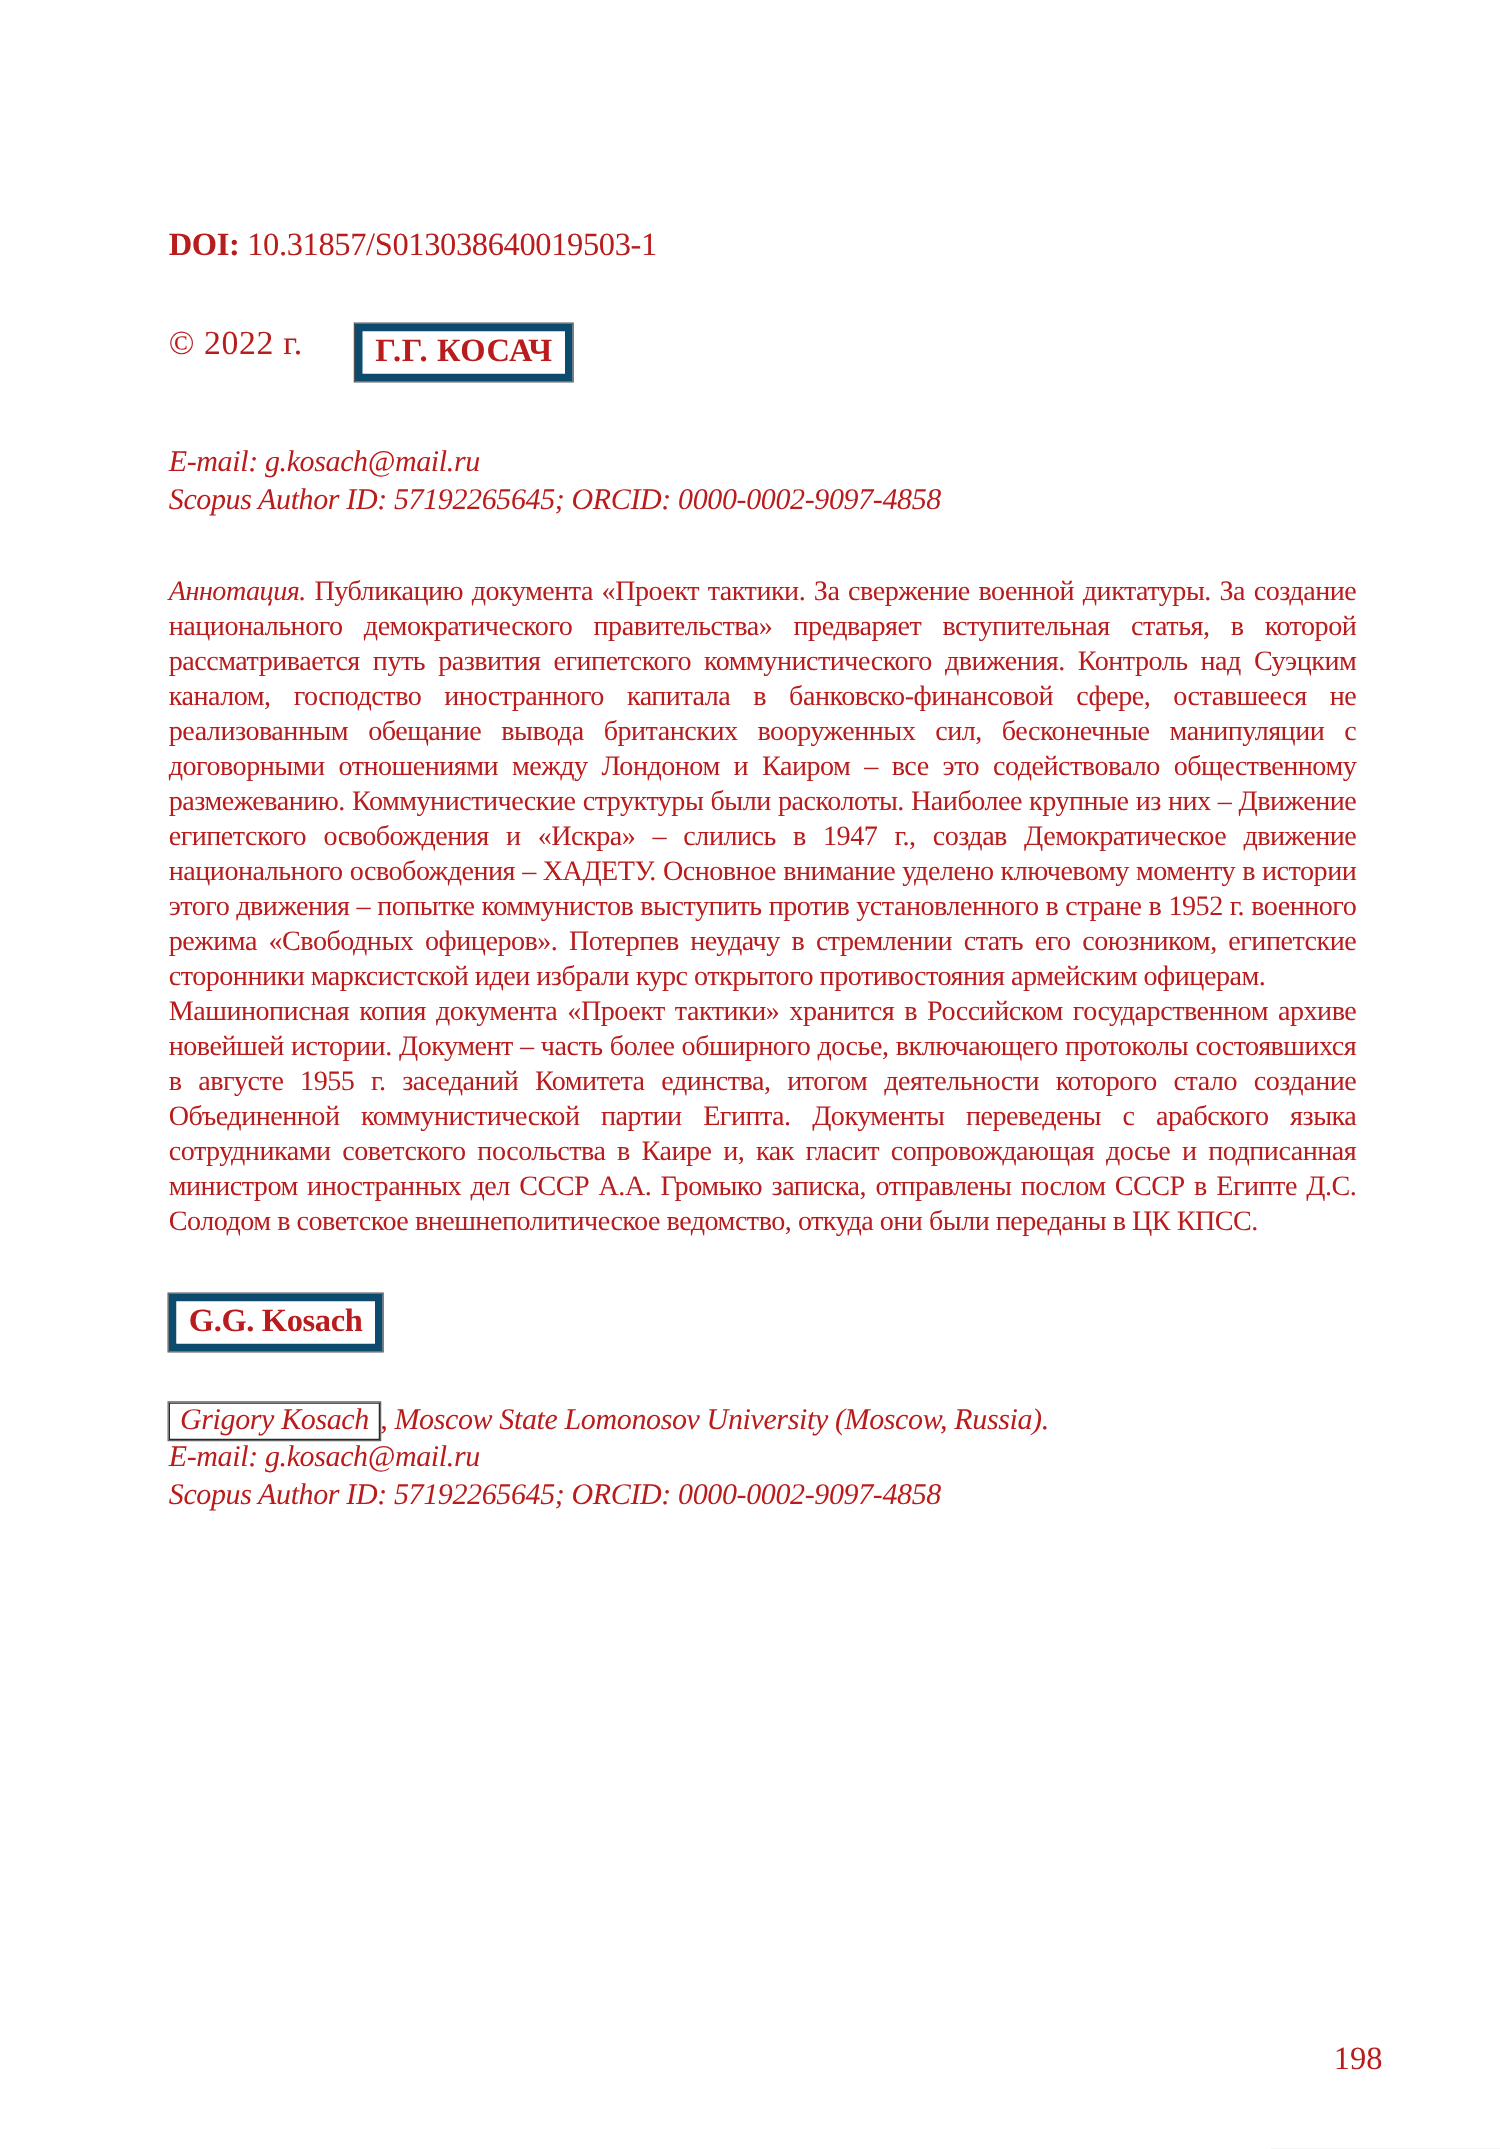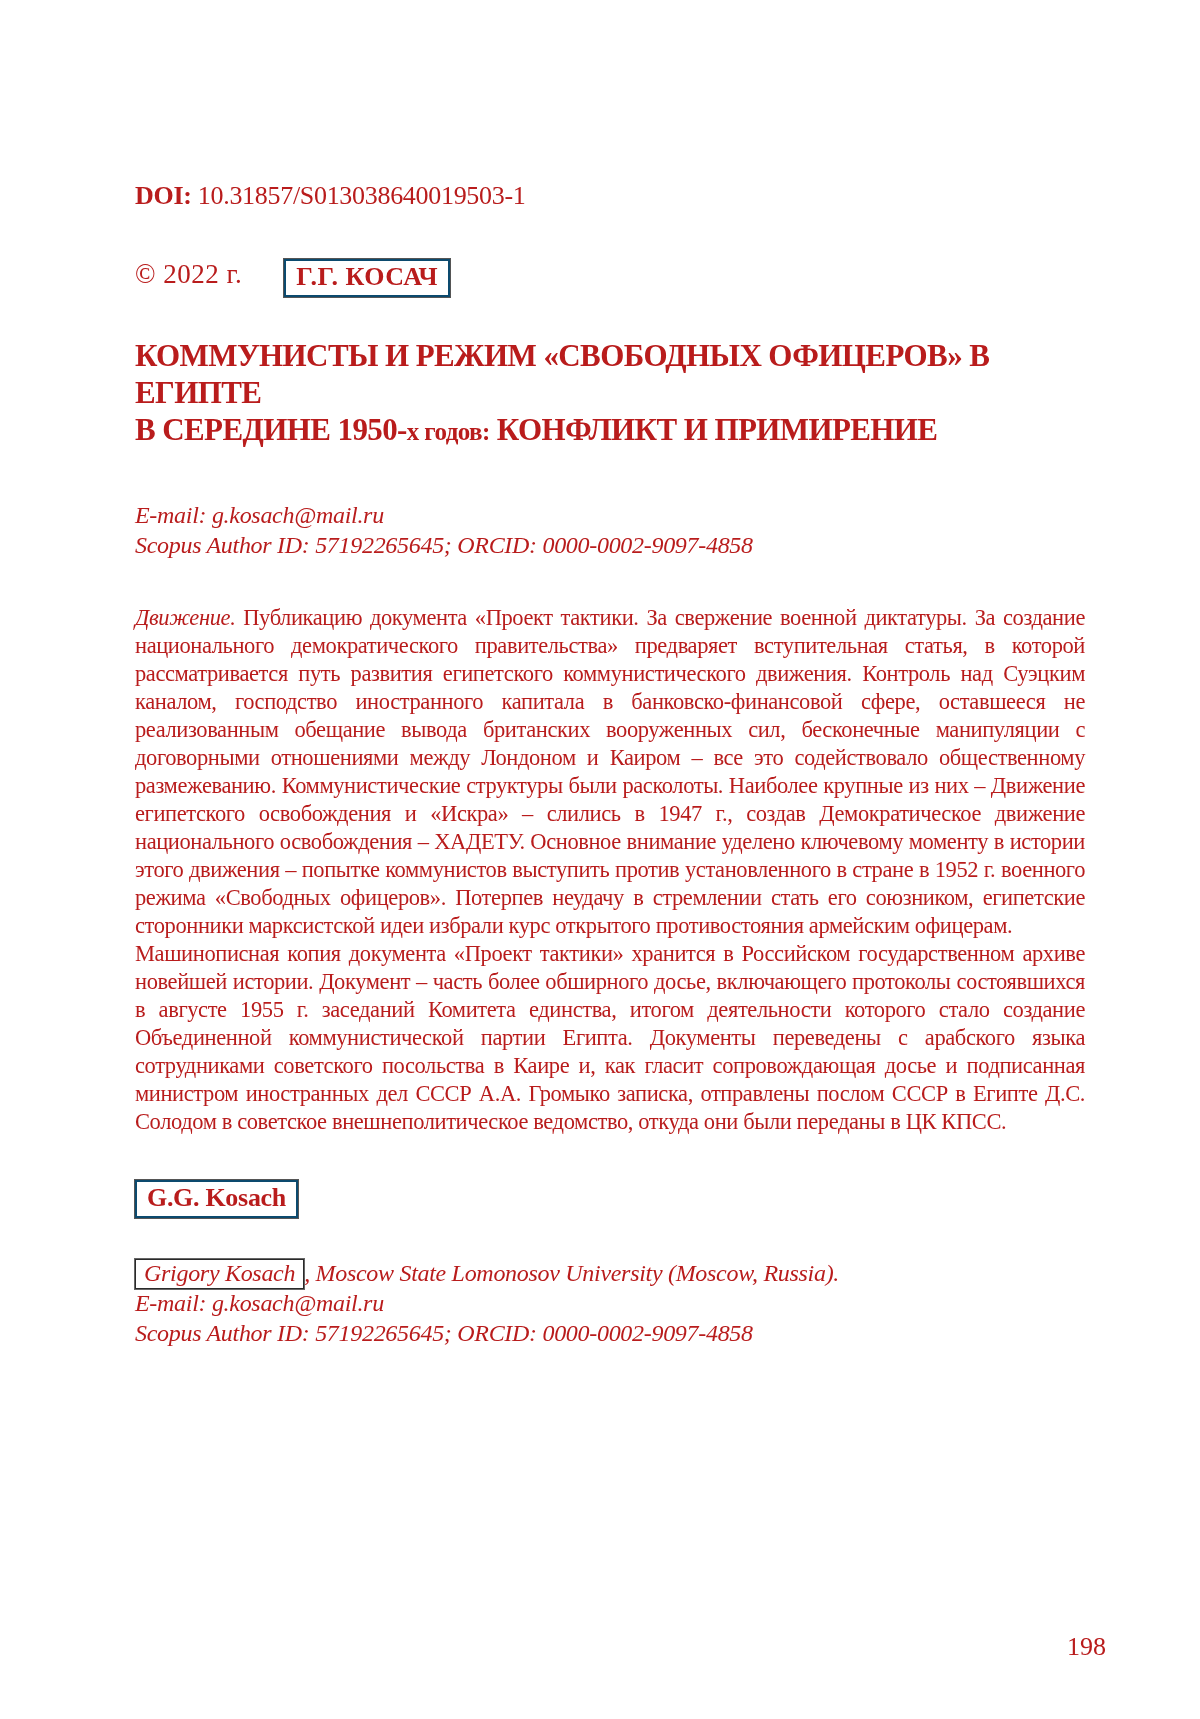--- a/index.html
+++ b/index.html
@@ -29,21 +29,21 @@
   .doi-line .lbl { font-weight: bold; }
   .copyright-row {
     margin-top: 48px;
     font-size: 27px;
     display: flex;
     align-items: flex-start;
   }
   .copyright-row .copy { letter-spacing: 0.5px; }
   .boxed {
     display: inline-block;
-    border: 2px solid #0c4a6e;
+    border: 6px solid #0c4a6e;
     outline: 1px solid #555;
     padding: 1px 10px 3px 10px;
     line-height: 1.15;
   }
   .box-ru-caps {
     margin-left: 42px;
     font-weight: bold;
     font-size: 26px;
     letter-spacing: 0.5px;
   }
@@ -128,33 +128,29 @@
     <div class="doi-line">
       <span class="lbl">DOI:</span>
       <span>10.31857/S013038640019503-1</span>
     </div>
 
     <div class="copyright-row">
       <span class="copy">© 2022 г.</span>
       <span class="boxed box-ru-caps">Г.Г. КОСАЧ</span>
     </div>
 
-    <h1 class="title-ru">
-      <span>КОММУНИСТЫ И РЕЖИМ «СВОБОДНЫХ ОФИЦЕРОВ» В ЕГИПТЕ</span><br>
-      <span>В СЕРЕДИНЕ 1950-</span><span class="small-part">х годов:</span><span> КОНФЛИКТ И ПРИМИРЕНИЕ</span>
-    </h1>
 
     <div class="author-block">
       <div class="plain-line">E-mail: g.kosach@mail.ru</div>
       <div class="plain-line">Scopus Author ID: 57192265645; ORCID: 0000-0002-9097-4858</div>
     </div>
 
     <div class="abstract">
       <div>
-        <span class="lbl">Движение.</span>
+        <span class="lbl">Аннотация.</span>
         <span>Публикацию документа «Проект тактики. За свержение военной диктатуры. За создание национального демократического правительства» предваряет вступительная статья, в которой рассматривается путь развития египетского коммунистического движения. Контроль над Суэцким каналом, господство иностранного капитала в банковско-финансовой сфере, оставшееся не реализованным обещание вывода британских вооруженных сил, бесконечные манипуляции с договорными отношениями между Лондоном и Каиром – все это содействовало общественному размежеванию. Коммунистические структуры были расколоты. Наиболее крупные из них – Движение египетского освобождения и «Искра» – слились в 1947 г., создав Демократическое движение национального освобождения – ХАДЕТУ. Основное внимание уделено ключевому моменту в истории этого движения – попытке коммунистов выступить против установленного в стране в 1952 г. военного режима «Свободных офицеров». Потерпев неудачу в стремлении стать его союзником, египетские сторонники марксистской идеи избрали курс открытого противостояния армейским офицерам.</span>
       </div>
       <div>Машинописная копия документа «Проект тактики» хранится в Российском государственном архиве новейшей истории. Документ – часть более обширного досье, включающего протоколы состоявшихся в августе 1955 г. заседаний Комитета единства, итогом деятельности которого стало создание Объединенной коммунистической партии Египта. Документы переведены с арабского языка сотрудниками советского посольства в Каире и, как гласит сопровождающая досье и подписанная министром иностранных дел СССР А.А. Громыко записка, отправлены послом СССР в Египте Д.С. Солодом в советское внешнеполитическое ведомство, откуда они были переданы в ЦК КПСС.</div>
     </div>
 
 
     <div class="kosach-en-row">
       <span class="boxed box-en">G.G. Kosach</span>
     </div>
 

